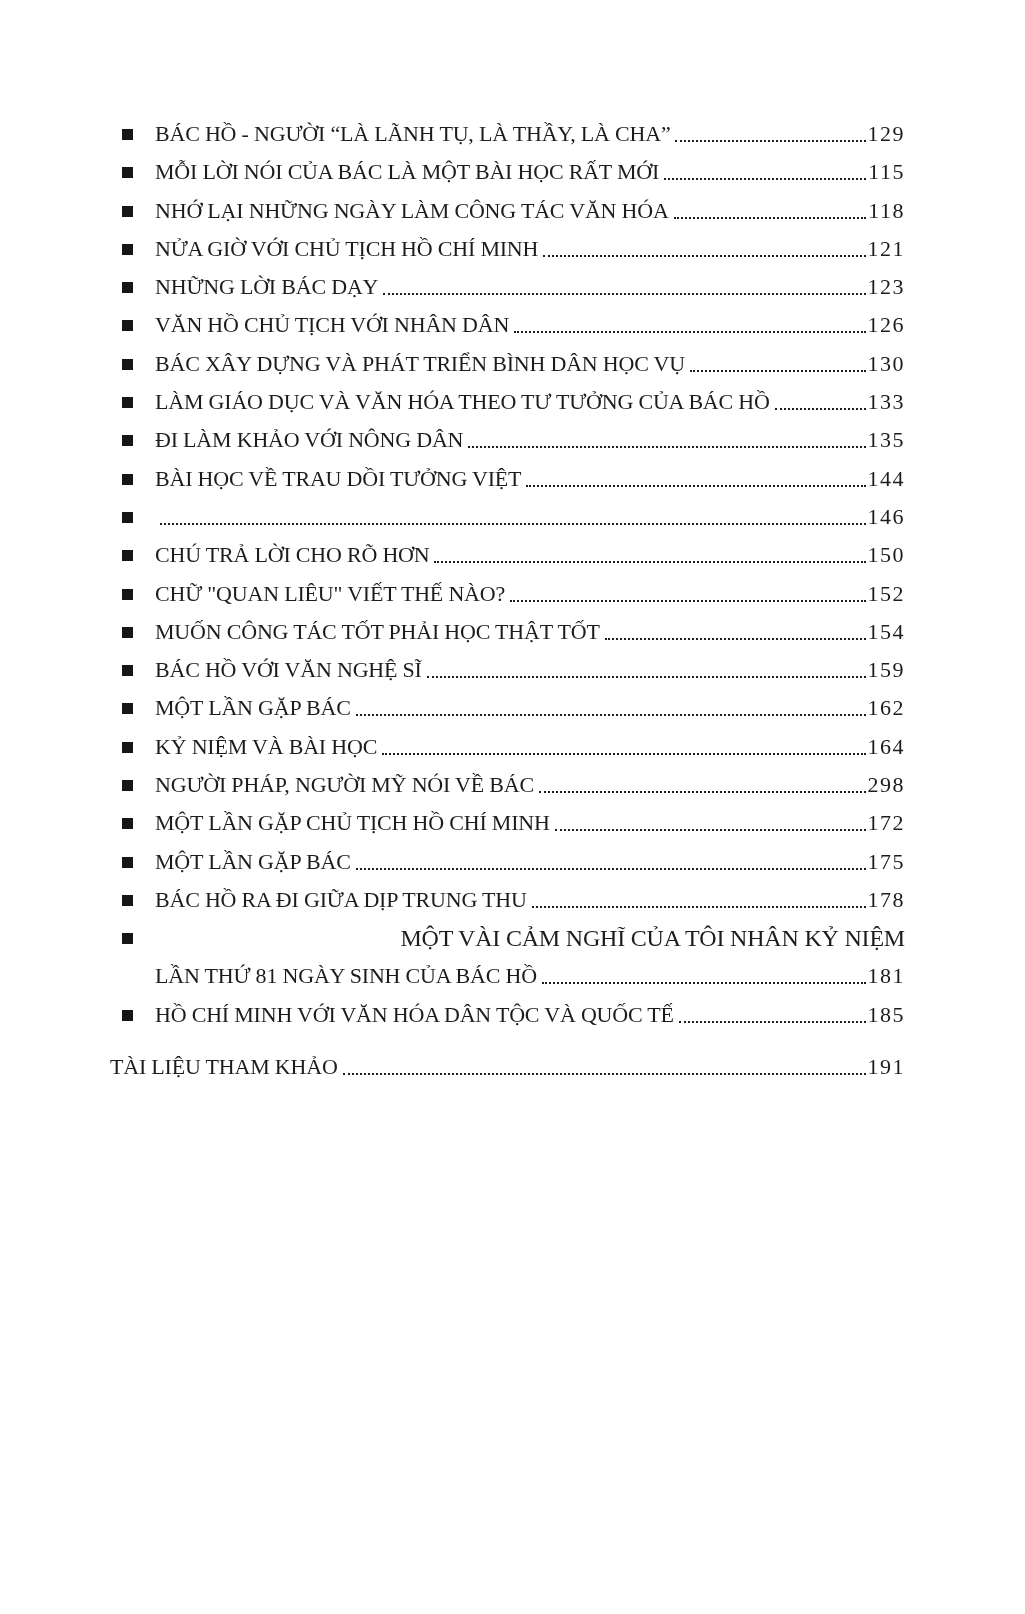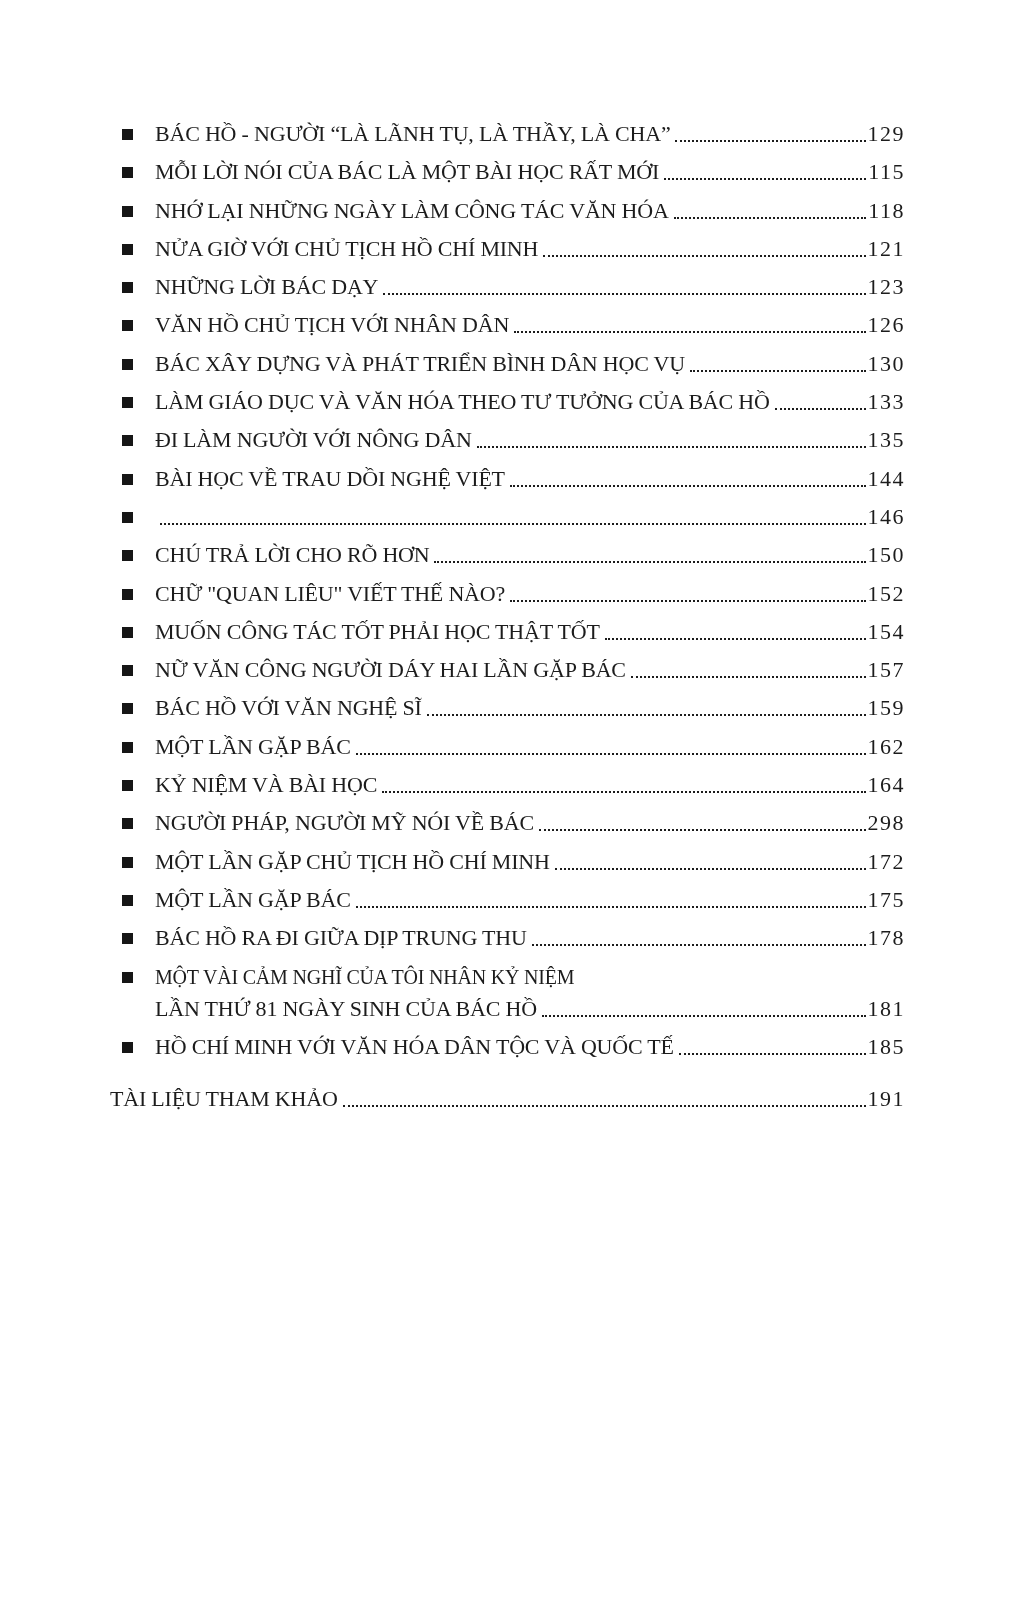--- a/index.html
+++ b/index.html
@@ -28,25 +28,26 @@
     flex: none;
     width: 11px;
     height: 11px;
     background: #161616;
     margin-top: 8px;
   }
 
   .entry { flex: 1; margin-left: 22px; min-width: 0; }
 
   .wrap-line {
-    font-size: 20px;
+    font-size: 24px;
     line-height: 26px;
     letter-spacing: -0.2px;
     white-space: nowrap;
-    margin-bottom: 6px;
+    margin-bottom: 12px;
+    text-align: right;
   }
 
   .entry-line { display: flex; align-items: baseline; line-height: 26px; }
 
   .title {
     font-size: 22px;
     letter-spacing: -0.2px;
     white-space: nowrap;
   }
 
@@ -185,34 +186,34 @@
         <span class="pagenum">133</span>
       </div>
     </div>
   </li>
 
   <li class="toc-row">
     <span class="bullet"></span>
     <div class="entry">
 
       <div class="entry-line">
-        <span class="title">ĐI LÀM NGƯỜI VỚI NÔNG DÂN</span>
+        <span class="title">ĐI LÀM KHẢO VỚI NÔNG DÂN</span>
         <span class="leader"></span>
         <span class="pagenum">135</span>
       </div>
     </div>
   </li>
 
 
   <li class="toc-row">
     <span class="bullet"></span>
     <div class="entry">
 
       <div class="entry-line">
-        <span class="title">BÀI HỌC VỀ TRAU DỒI NGHỆ VIỆT</span>
+        <span class="title">BÀI HỌC VỀ TRAU DỒI TƯỞNG VIỆT</span>
         <span class="leader"></span>
         <span class="pagenum">144</span>
       </div>
     </div>
   </li>
 
   <li class="toc-row">
     <span class="bullet"></span>
     <div class="entry">
 
@@ -252,31 +253,20 @@
     <div class="entry">
 
       <div class="entry-line">
         <span class="title">MUỐN CÔNG TÁC TỐT PHẢI HỌC THẬT TỐT</span>
         <span class="leader"></span>
         <span class="pagenum">154</span>
       </div>
     </div>
   </li>
 
-  <li class="toc-row">
-    <span class="bullet"></span>
-    <div class="entry">
-
-      <div class="entry-line">
-        <span class="title">NỮ VĂN CÔNG NGƯỜI DÁY HAI LẦN GẶP BÁC</span>
-        <span class="leader"></span>
-        <span class="pagenum">157</span>
-      </div>
-    </div>
-  </li>
 
   <li class="toc-row">
     <span class="bullet"></span>
     <div class="entry">
 
       <div class="entry-line">
         <span class="title">BÁC HỒ VỚI VĂN NGHỆ SĨ</span>
         <span class="leader"></span>
         <span class="pagenum">159</span>
       </div>

